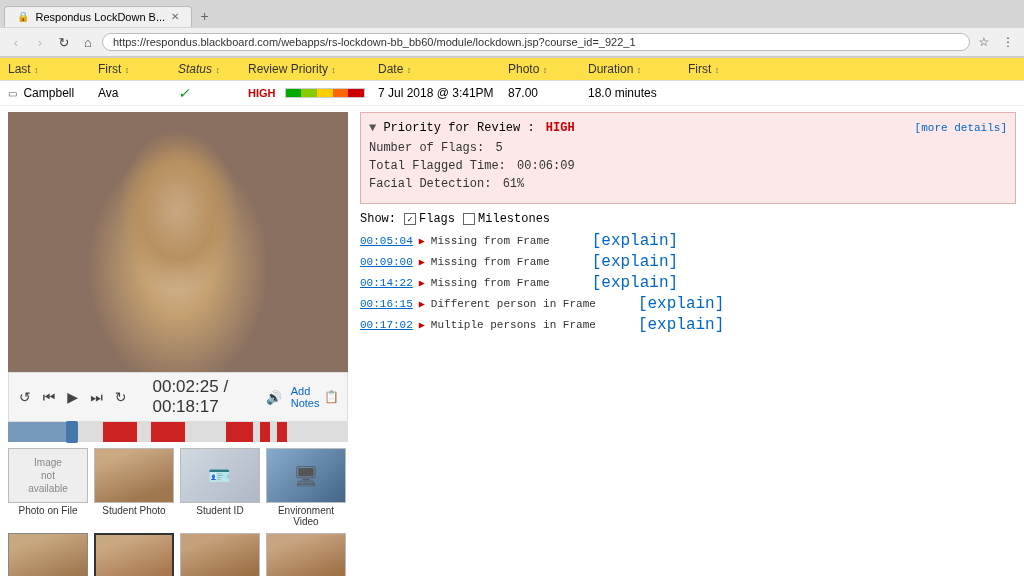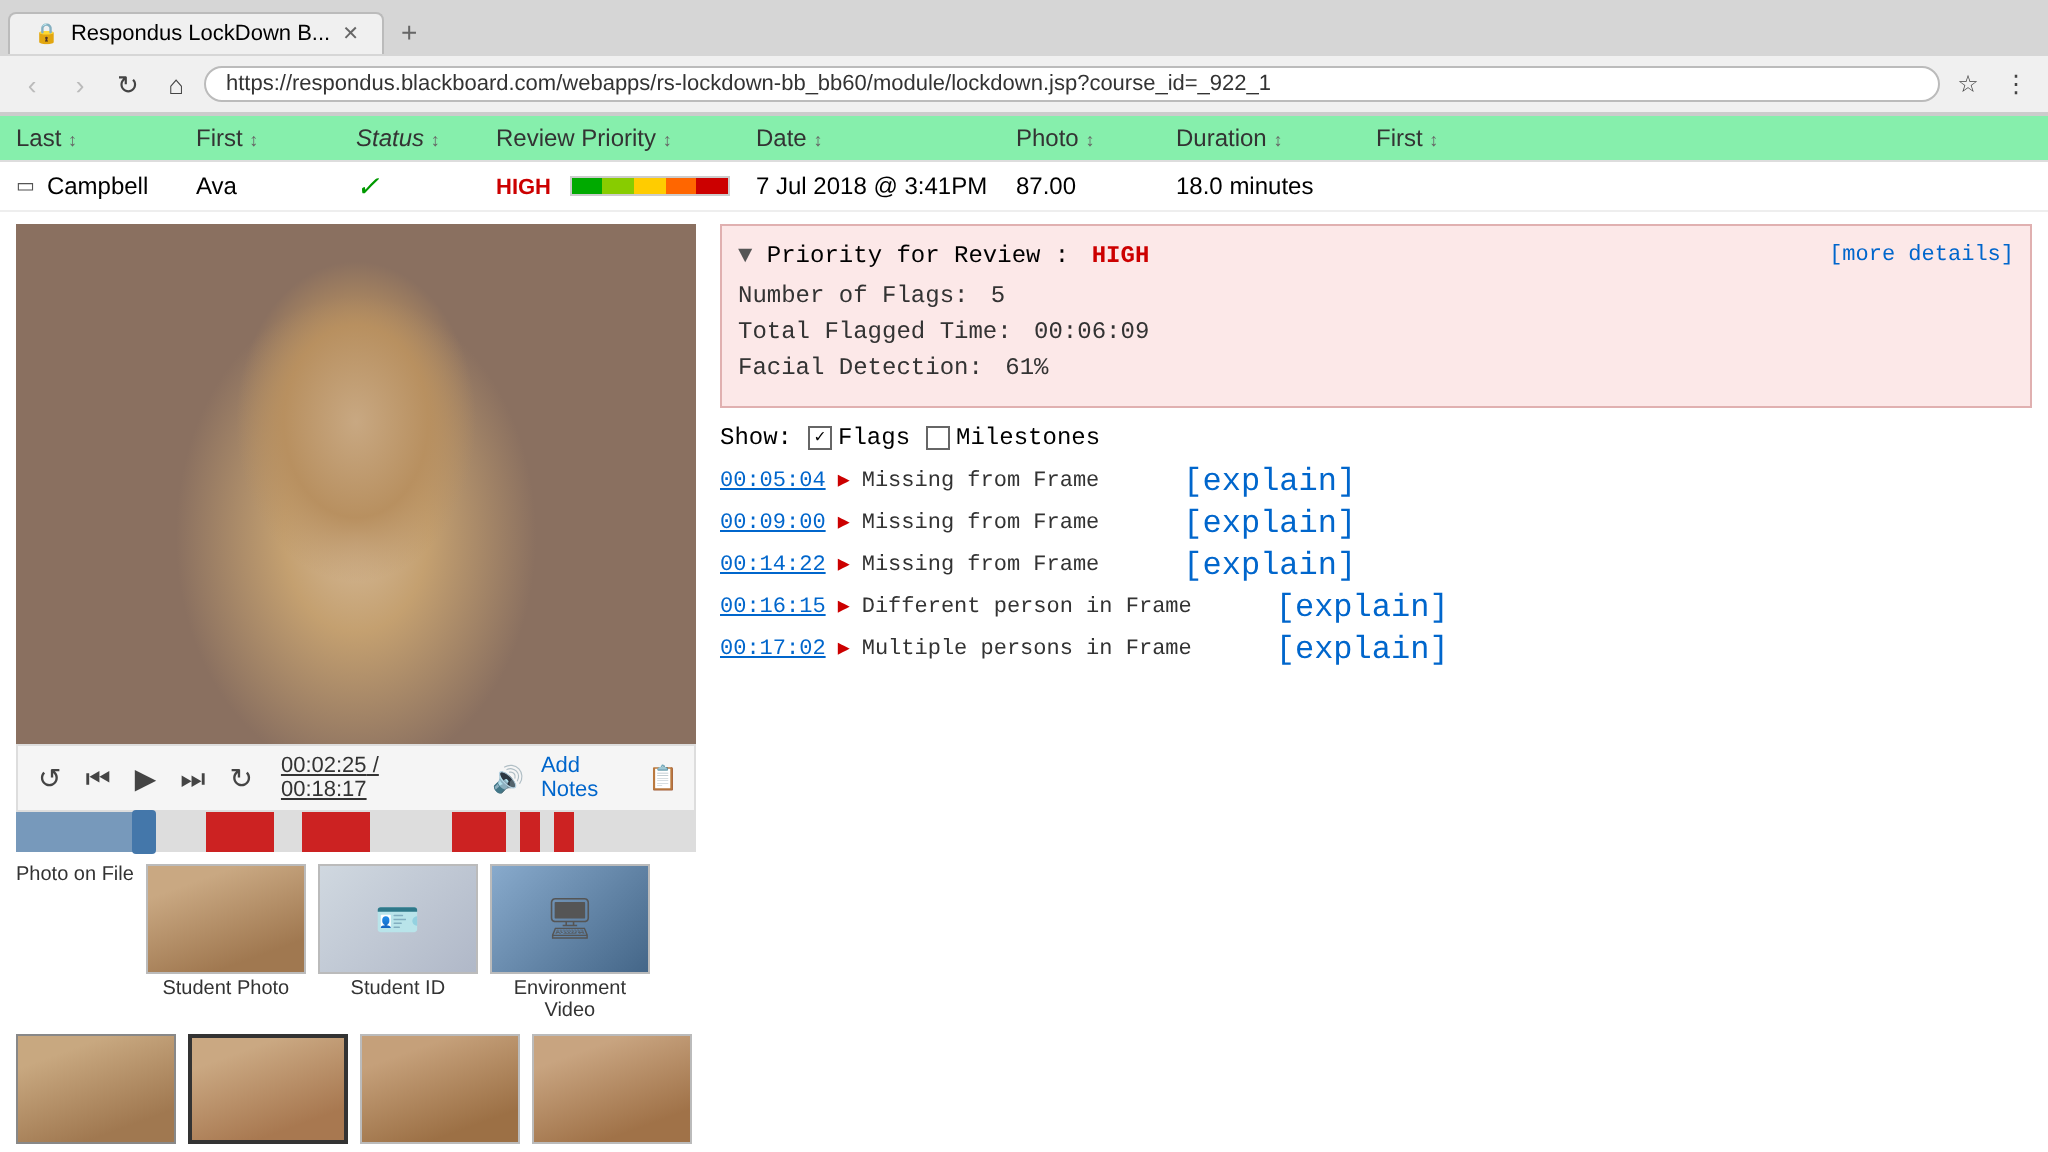--- a/index.html
+++ b/index.html
@@ -15,21 +15,21 @@
     .nav-btn { width: 20px; height: 20px; display: flex; align-items: center; justify-content: center; font-size: 13px; color: #444; cursor: pointer; border: none; background: none; }
     .nav-btn.disabled { color: #bbb; }
     .address-bar { flex: 1; background: white; border: 1px solid #bbb; border-radius: 12px; padding: 2px 10px; font-size: 11px; color: #333; }
     .nav-right { display: flex; gap: 4px; }
     .nav-right-btn { width: 20px; height: 20px; display: flex; align-items: center; justify-content: center; font-size: 12px; color: #444; cursor: pointer; }
 
     
     .page-content { background: white; height: calc(576px - 58px); overflow: hidden; }
 
     
-    .table-header { display: flex; align-items: center; padding: 4px 8px; border-bottom: 1px solid #ddd; background: #86efac; font-size: 12px; color: #333; }
+    .table-header { display: flex; align-items: center; padding: 4px 8px; border-bottom: 1px solid #ddd; background: #fde047; font-size: 12px; color: #333; }
     .col-last { width: 90px; }
     .col-first { width: 80px; }
     .col-status { width: 70px; font-style: italic; }
     .col-review { width: 130px; }
     .col-date { width: 130px; }
     .col-score { width: 80px; }
     .col-duration { width: 100px; }
     .col-notes { width: 60px; }
     .sort-arrow { font-size: 9px; color: #666; }
 
@@ -44,21 +44,21 @@
     .video-panel { width: 340px; flex-shrink: 0; }
     .video-container { width: 340px; height: 260px; background: #2a2a2a; position: relative; overflow: hidden; display: flex; align-items: center; justify-content: center; }
     
     .video-face { width: 100%; height: 100%; background: 
       radial-gradient(ellipse 60px 80px at 50% 38%, #c8a882 0%, #b89060 60%, transparent 100%),
       radial-gradient(ellipse 90px 120px at 50% 60%, #d4b896 0%, #c4a070 40%, #8a7060 100%),
       linear-gradient(180deg, #4a5a6a 0%, #3a4a5a 100%); }
 
     .video-controls { background: #f5f5f5; border: 1px solid #ddd; padding: 4px 8px; display: flex; align-items: center; gap: 8px; }
     .ctrl-btn { background: none; border: none; cursor: pointer; font-size: 14px; color: #444; padding: 2px; }
-    .time-display { font-size: 11px; color: #333; margin-left: 4px; text-decoration: underline; }
+    .time-display { font-size: 17px; color: #333; margin-left: 16px; }
     .volume-icon { font-size: 13px; color: #555; margin-left: 4px; }
     .add-notes-btn { margin-left: auto; color: #0066cc; font-size: 11px; cursor: pointer; text-decoration: none; display: flex; align-items: center; gap: 3px; }
 
     
     .progress-bar-container { background: #ddd; height: 18px; margin: 0; position: relative; display: flex; align-items: center; }
 
     
     .thumbnails-row { display: flex; gap: 6px; padding: 6px 0; overflow-x: hidden; }
     .thumb-item { display: flex; flex-direction: column; align-items: center; gap: 2px; }
     .thumb-img { width: 80px; height: 55px; background: #ccc; border: 1px solid #bbb; display: flex; align-items: center; justify-content: center; font-size: 10px; color: #555; text-align: center; overflow: hidden; position: relative; }
@@ -210,20 +210,23 @@
         <div style="position:absolute;left:28%;top:0;width:10%;height:100%;background:#cc2222;"></div>
         <div style="position:absolute;left:42%;top:0;width:10%;height:100%;background:#cc2222;"></div>
         <div style="position:absolute;left:64%;top:0;width:8%;height:100%;background:#cc2222;"></div>
         <div style="position:absolute;left:74%;top:0;width:3%;height:100%;background:#cc2222;"></div>
         <div style="position:absolute;left:79%;top:0;width:3%;height:100%;background:#cc2222;"></div>
         <div style="position:absolute;left:17%;top:-1px;width:12px;height:22px;background:#4477aa;border-radius:2px;cursor:pointer;"></div>
       </div>
 
       <div class="thumbnails-row">
         <div class="thumb-item">
+          <div class="thumb-img no-image" style="line-height:1.3;padding:4px;">
+            <span style="font-size:10px;color:#888;">Image<br>not<br>available</span>
+          </div>
           <span class="thumb-label">Photo on File</span>
         </div>
         <div class="thumb-item">
           <div class="thumb-img student-photo">
             <div class="face-img" style="background:linear-gradient(160deg,#c9a882 20%,#a07850 80%);"></div>
           </div>
           <span class="thumb-label">Student Photo</span>
         </div>
         <div class="thumb-item">
           <div class="thumb-img student-id">

